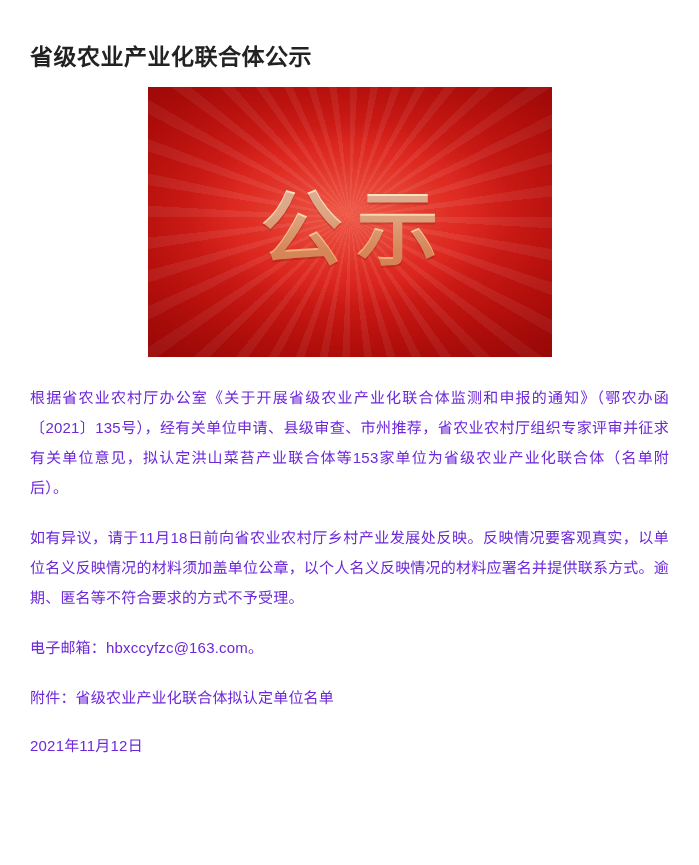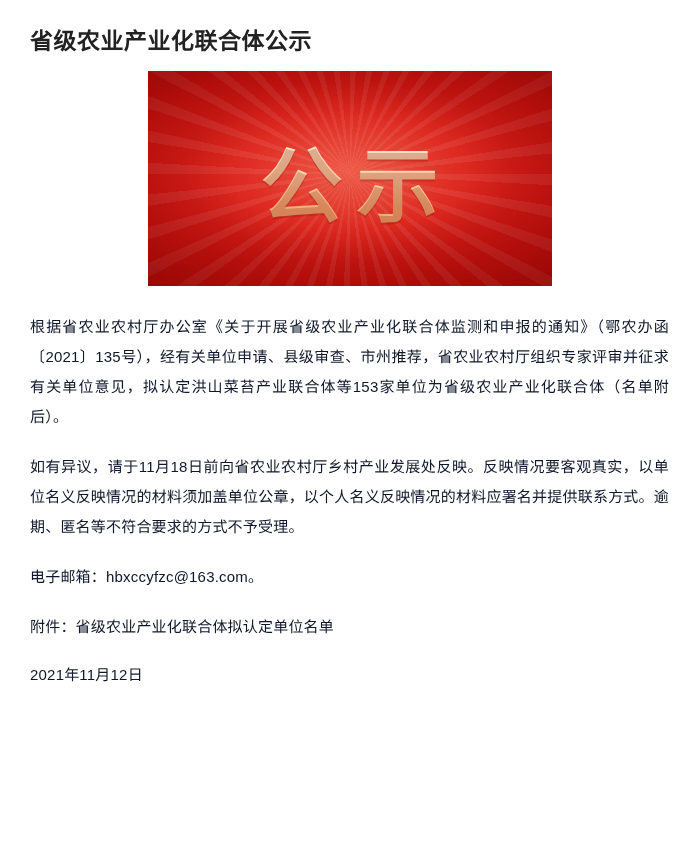--- a/index.html
+++ b/index.html
@@ -18,37 +18,37 @@
   .page {
     width: 699px;
     box-sizing: border-box;
     padding: 26px 30px 30px 30px;
   }
   .article-title {
     font-size: 23px;
     line-height: 1.35;
     font-weight: bold;
     color: #222222;
-    margin: 0 0 14px 0;
+    margin: 16px 0 14px 0;
     letter-spacing: 0.5px;
   }
   .article-date {
     font-size: 12.5px;
     color: #9a9a9a;
     margin: 0 0 22px 0;
     letter-spacing: 0.3px;
   }
   .figure-wrap {
     text-align: center;
     margin: 0 0 26px 0;
   }
   .notice-banner {
     display: block;
     width: 404px;
-    height: 215px;
+    height: 270px;
     margin: 0 auto;
     position: relative;
     overflow: hidden;
     background:
       radial-gradient(ellipse 85% 70% at 50% 46%, #e8342a 0%, #d8201a 38%, #c4130f 68%, #a80b08 100%);
   }
   .notice-banner .rays {
     position: absolute;
     left: 50%;
     top: 48%;
@@ -90,21 +90,21 @@
     color: #ffd9b0;
     background: linear-gradient(180deg, #fff1dd 0%, #ffd7ac 45%, #f6b27a 72%, #efa268 100%);
     -webkit-background-clip: text;
     background-clip: text;
     -webkit-text-fill-color: transparent;
     text-shadow: 0 2px 0 rgba(120,10,0,0.25);
   }
   .body-text p {
     font-size: 15px;
     line-height: 2.0;
-    color: #0f172a;
+    color: #6d28d9;
     margin: 0 0 20px 0;
     text-align: justify;
     letter-spacing: 0.2px;
   }
   .body-text p:last-child {
     margin-bottom: 11px;
   }
   .tight {
     margin-bottom: 18px !important;
   }

